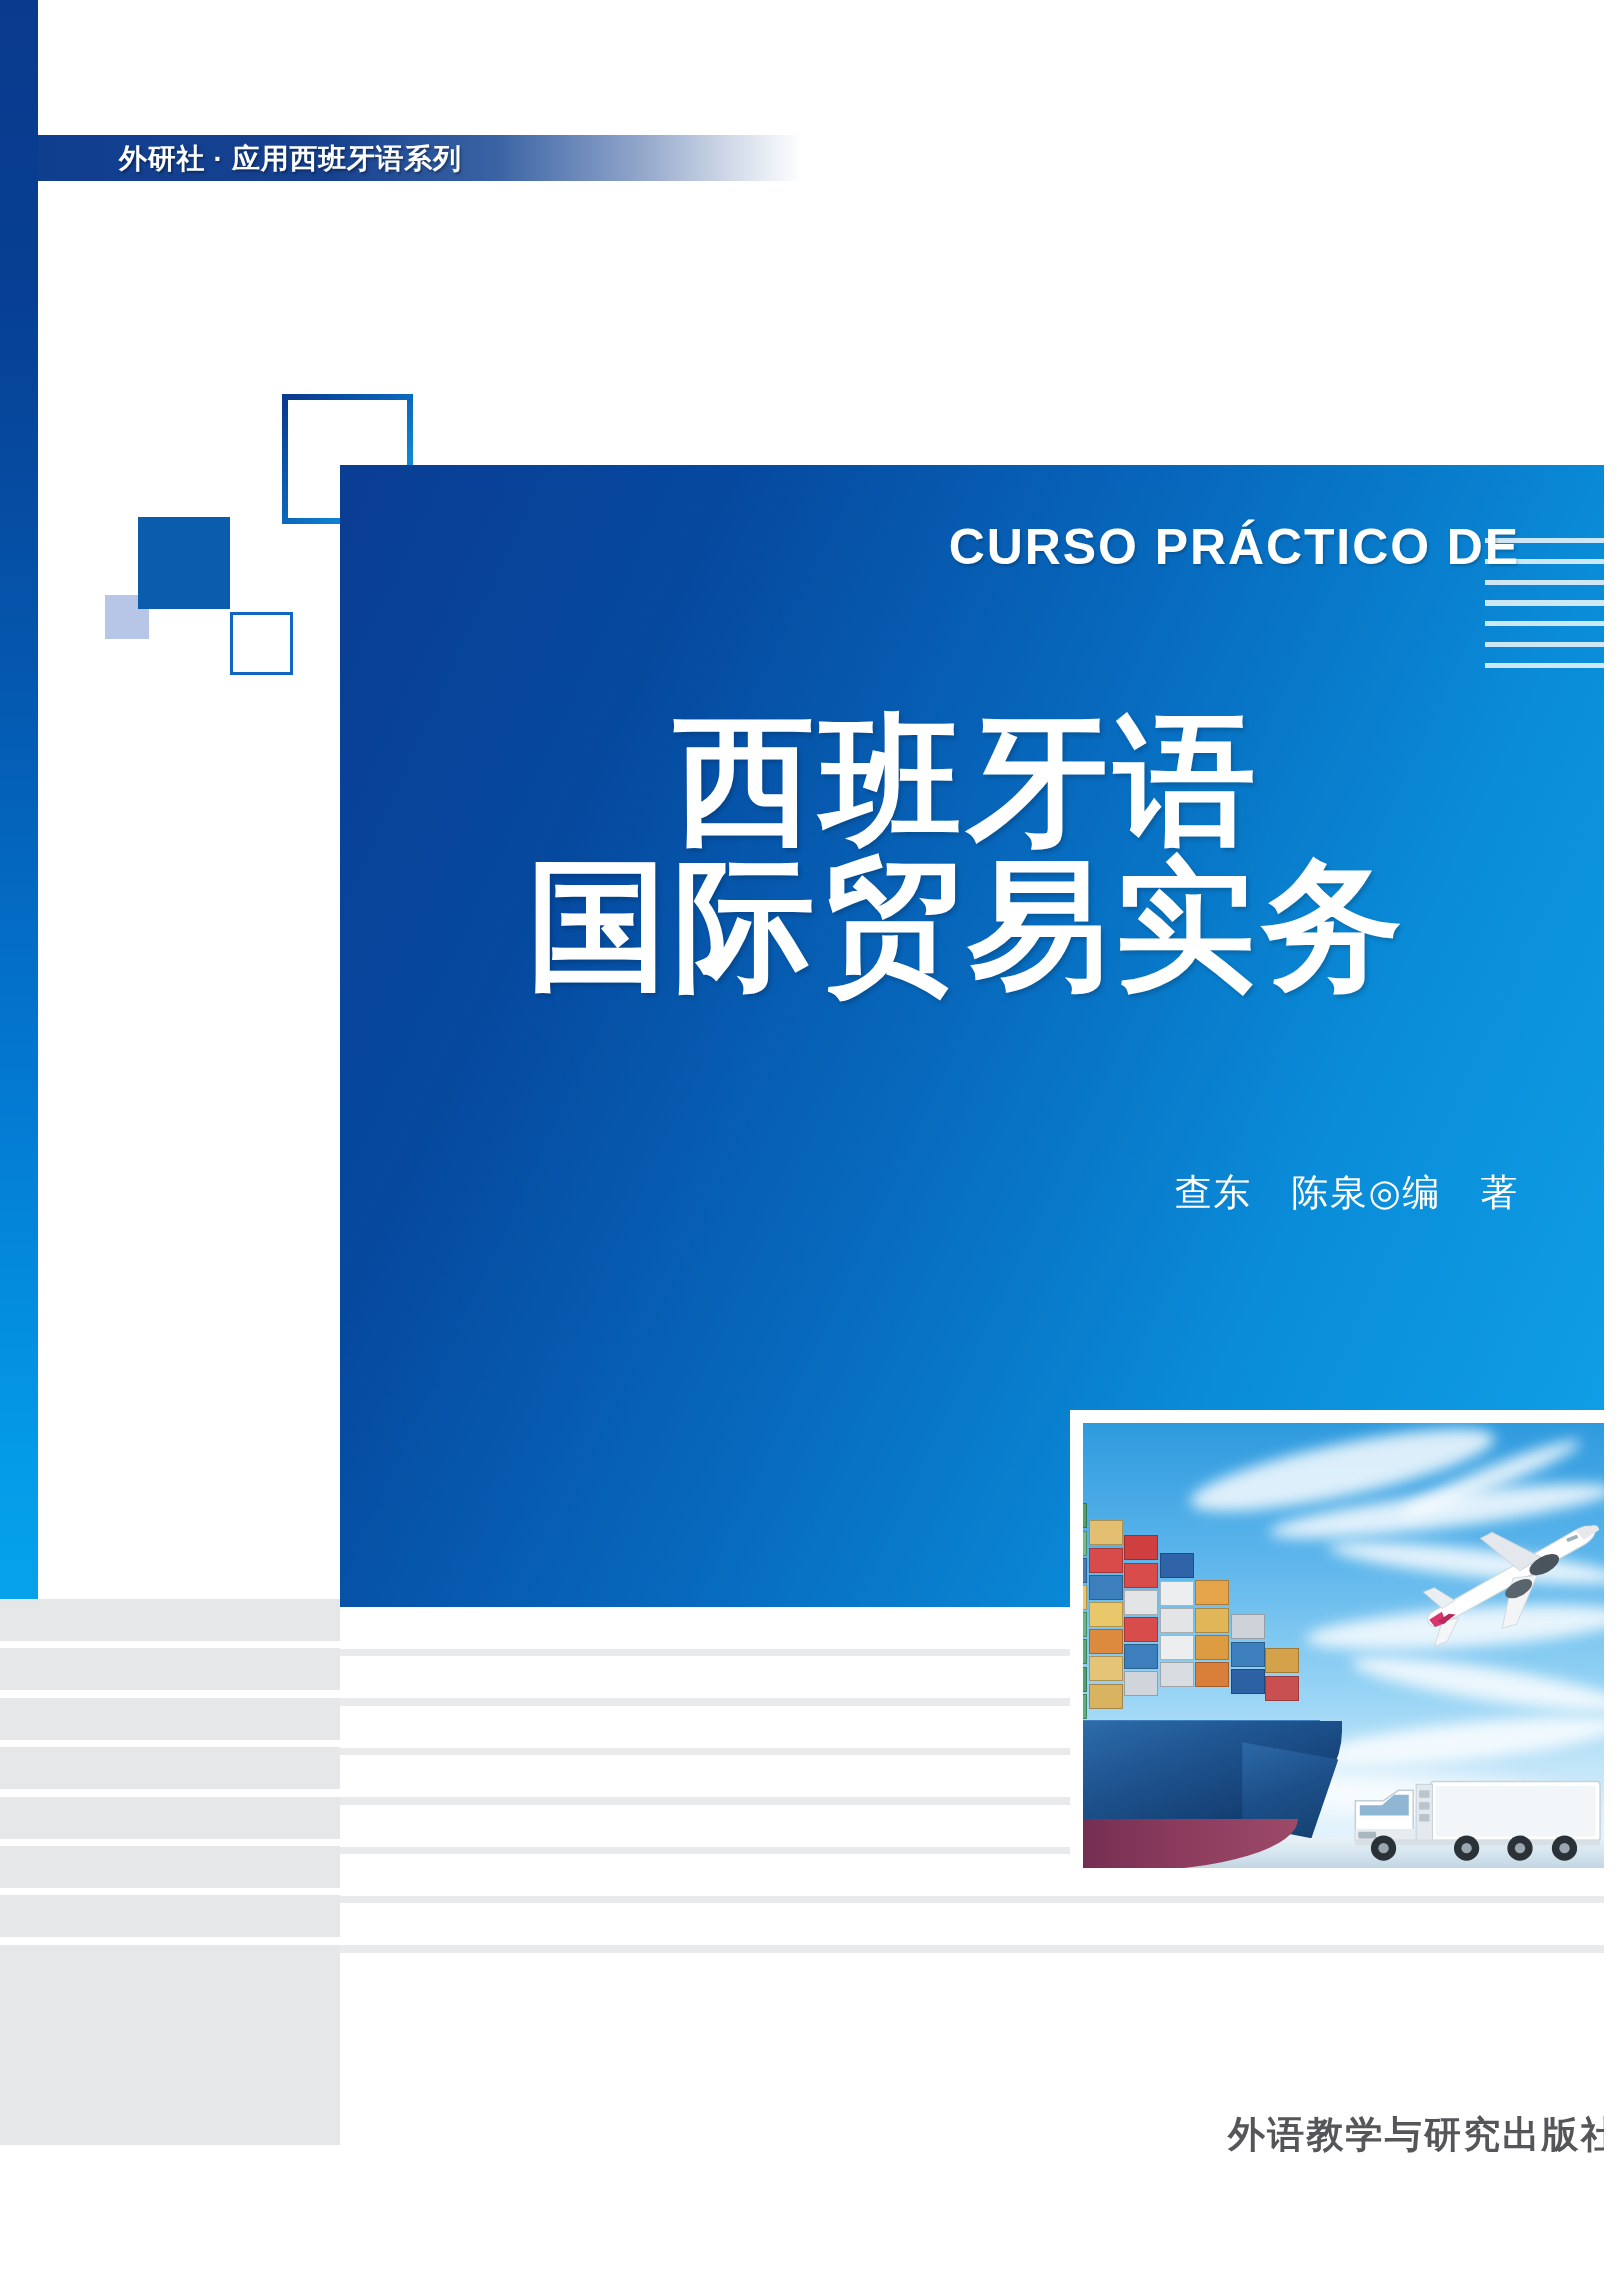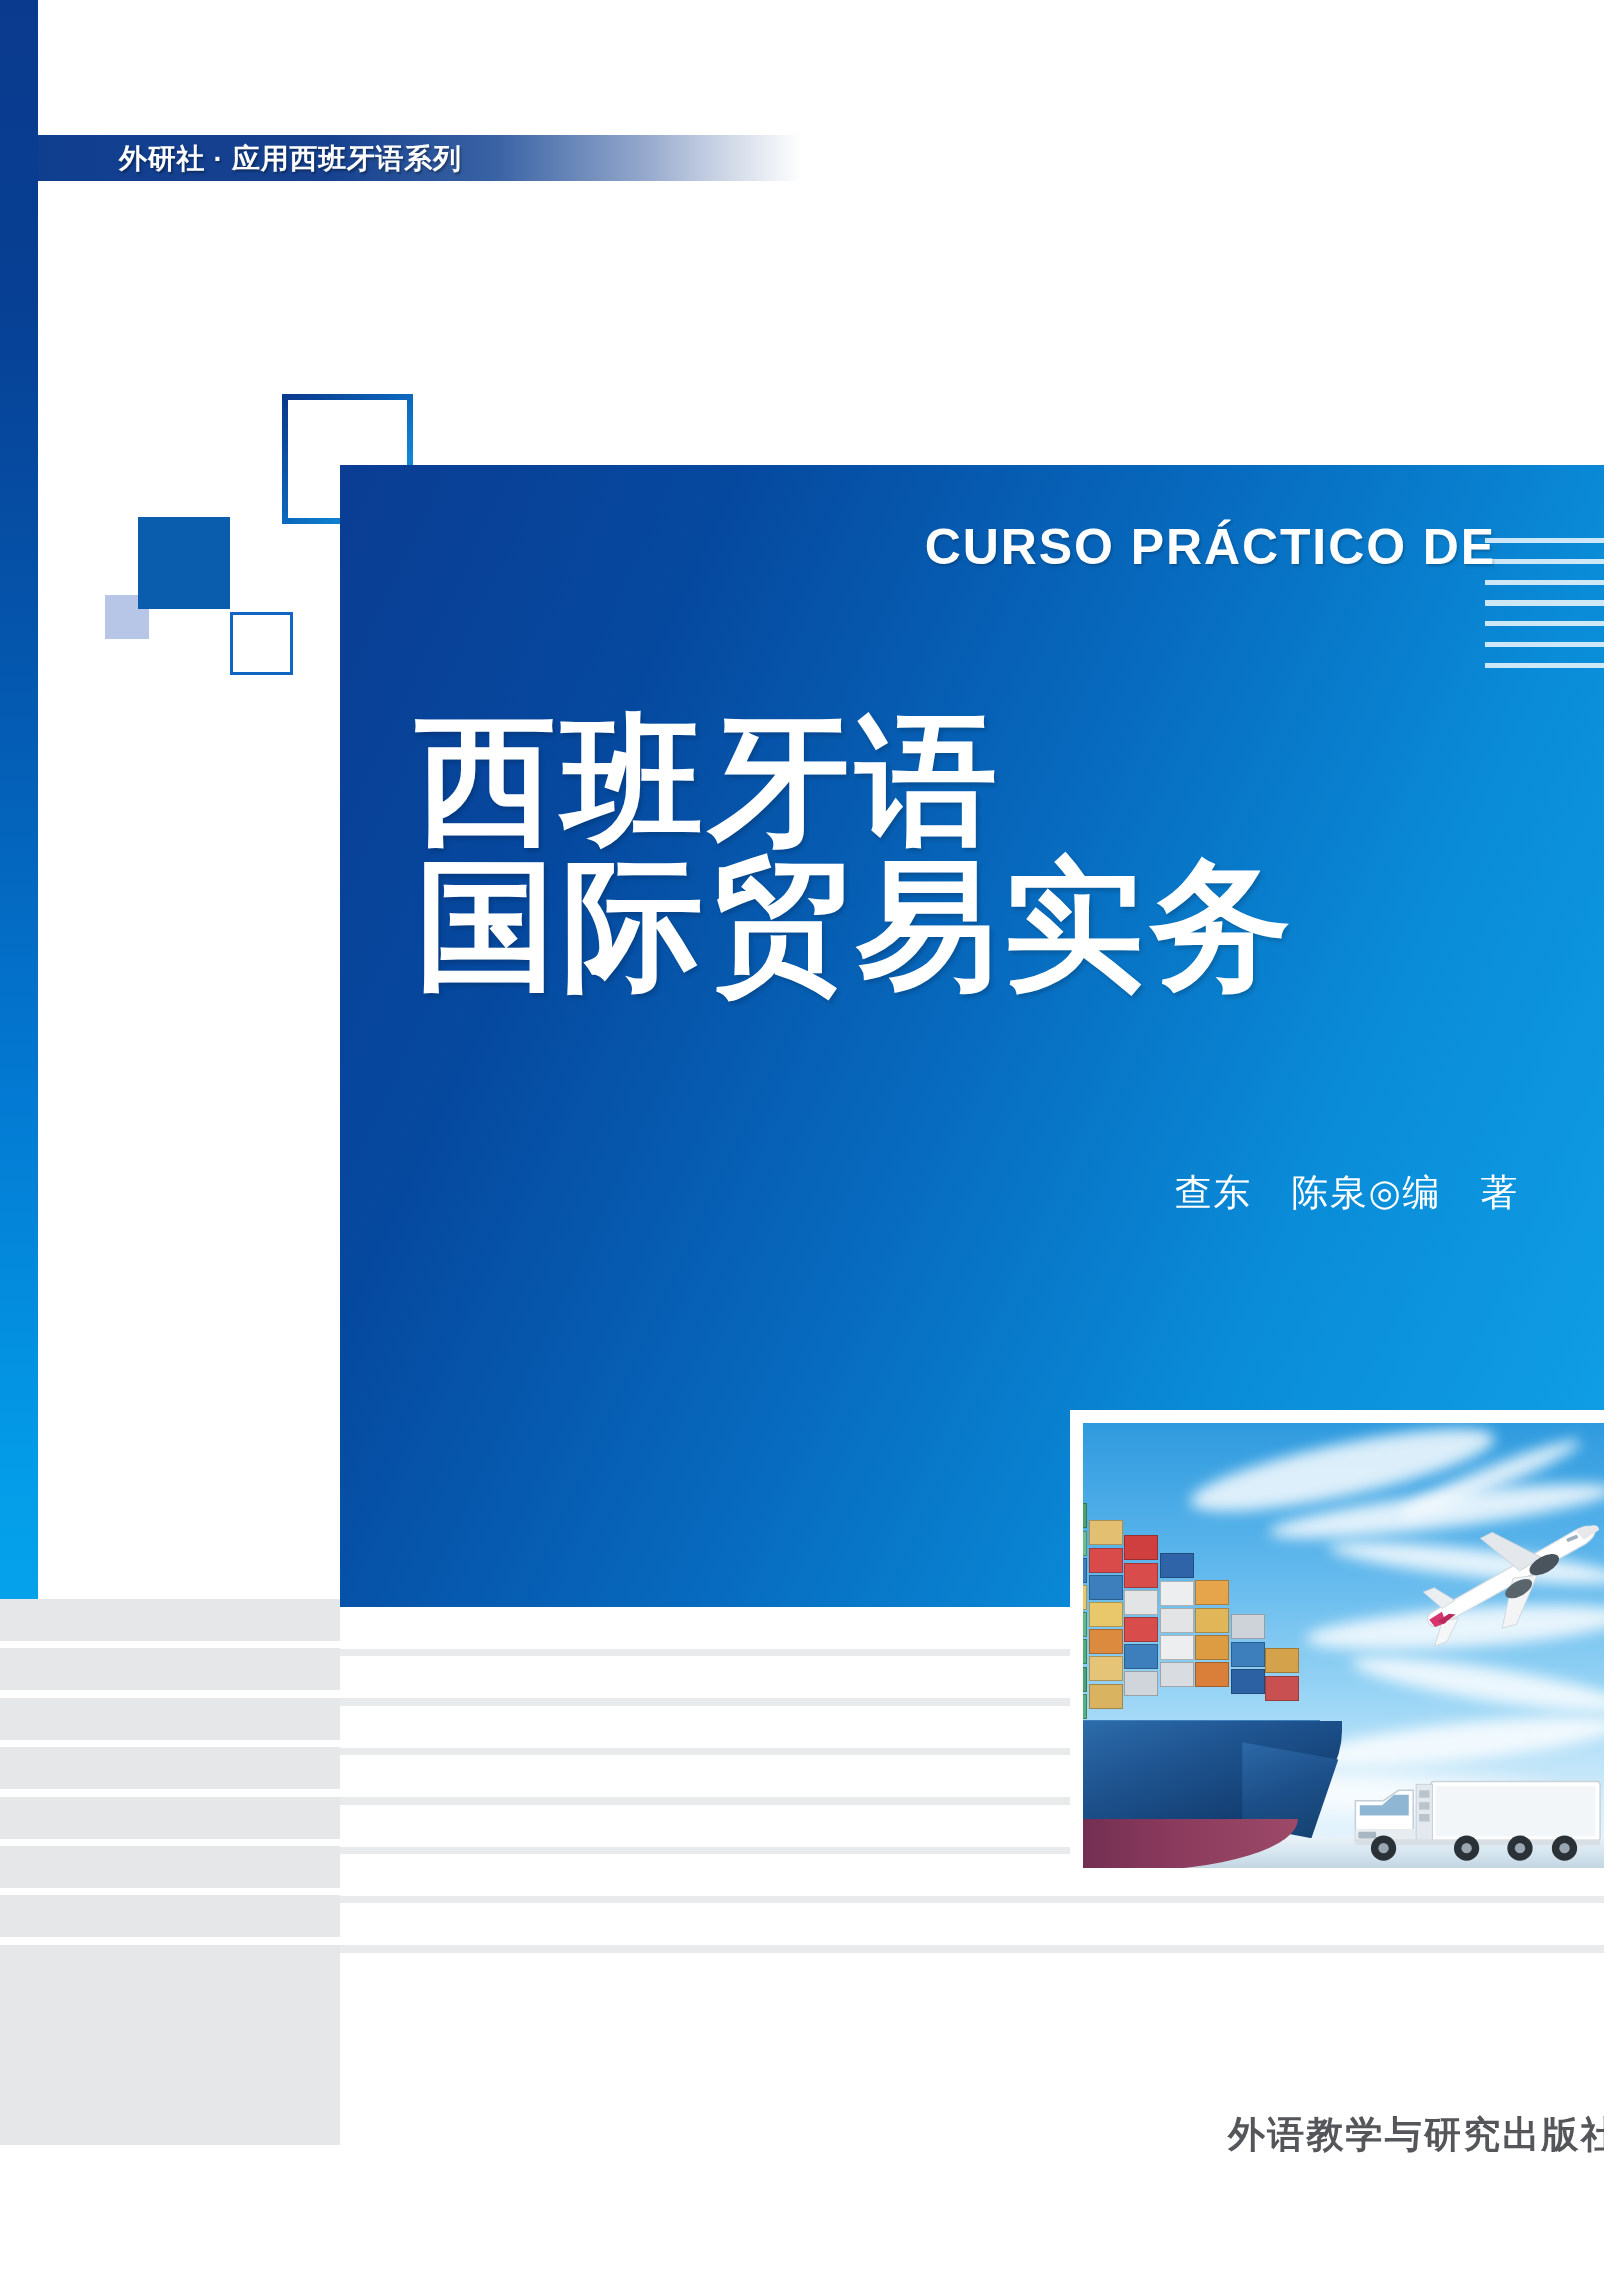--- a/index.html
+++ b/index.html
@@ -95,40 +95,40 @@
     display:block;
     width:100%;
     height:5.2px;
     background:rgba(255,255,255,.80);
     margin-bottom:15.6px;
   }
 
   
   .es-title{
     position:absolute;
-    left:391px; top:519px;
+    left:415px; top:519px;
     width:1105px;
     text-align:right;
     color:#ffffff;
     font-weight:bold;
     font-size:50px;
     line-height:56px;
     letter-spacing:1.9px;
     font-family:"Liberation Sans","DejaVu Sans",sans-serif;
     text-shadow:1.5px 1.5px 3px rgba(0,0,0,.22);
     z-index:8;
   }
   .es-title span{ display:block; white-space:nowrap; }
 
   
   .cn-title{
     position:absolute;
     left:415px; top:708px;
     width:1105px;
-    text-align:left;
+    text-align:center;
     color:#ffffff;
     font-weight:bold;
     font-size:141px;
     line-height:145px;
     letter-spacing:6px;
     font-family:"DejaVu Sans","Liberation Sans",sans-serif;
     text-shadow:2.2px 3px 4.4px rgba(0,0,0,.18);
     z-index:8;
   }
   .cn-title span{ display:block; white-space:nowrap; }

